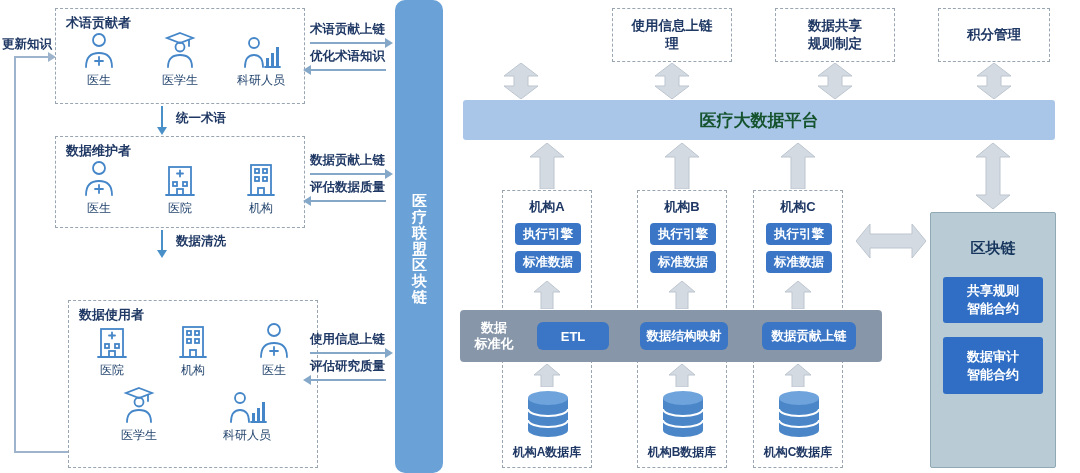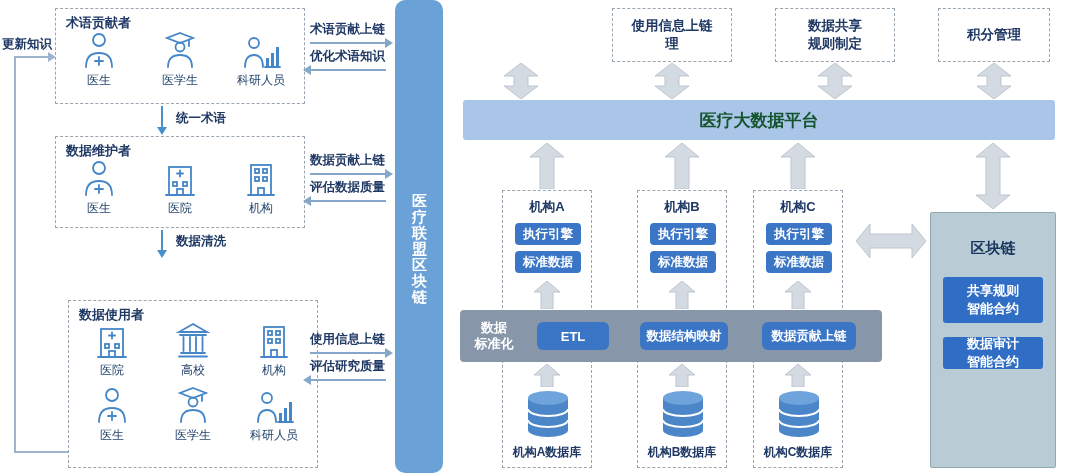--- a/index.html
+++ b/index.html
@@ -185,26 +185,20 @@
     <div class="gtitle">数据使用者</div>
     <div class="members" style="padding-top:19px;">
       <div class="member">
         <svg width="40" height="40" viewBox="0 0 40 40">
             <use href="#icon-hospital"></use>
           </svg>
         <span class="mlabel">医院</span>
       </div>
       <div class="member">
         <svg width="40" height="40" viewBox="0 0 40 40">
-            <use href="#icon-university"></use>
-          </svg>
-        <span class="mlabel">高校</span>
-      </div>
-      <div class="member">
-        <svg width="40" height="40" viewBox="0 0 40 40">
             <use href="#icon-building"></use>
           </svg>
         <span class="mlabel">机构</span>
       </div>
       <div class="member">
         <svg width="40" height="40" viewBox="0 0 40 40">
             <use href="#icon-doctor"></use>
           </svg>
         <span class="mlabel">医生</span>
       </div>
@@ -336,17 +330,17 @@
     </svg>
 
   <svg class="blockarrow" style="left:856px;top:224px;" width="70" height="34">
       <polygon points="0,17 14,0 14,10 56,10 56,0 70,17 56,34 56,24 14,24 14,34"></polygon>
     </svg>
 
   <div class="panel">
     <div class="panel-title">区块链</div>
     <div class="pitem pre" style="top:64px;height:46px;">共享规则
 智能合约</div>
-    <div class="pitem pre" style="top:124px;height:32px;">数据审计
+    <div class="pitem pre" style="top:124px;height:57px;">数据审计
 智能合约</div>
   </div>
 
 </div>
 
 </body></html>

